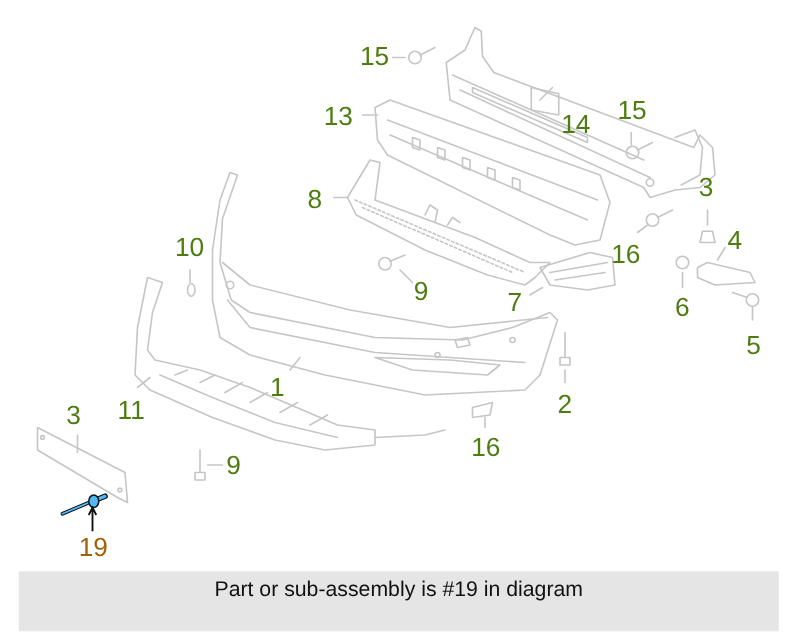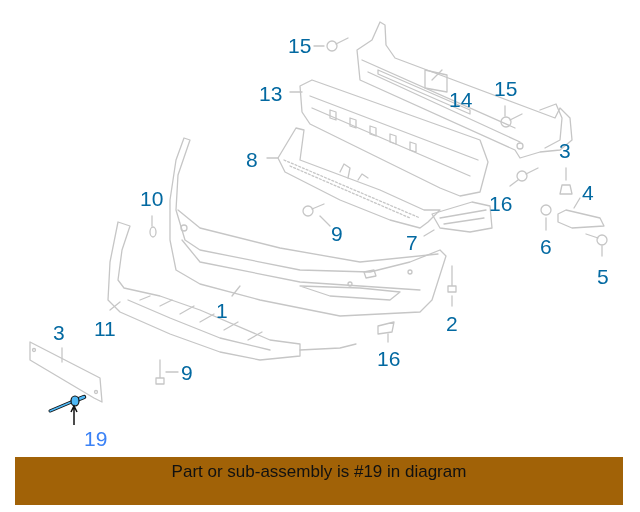--- a/index.html
+++ b/index.html
@@ -1,22 +1,22 @@
 <!DOCTYPE html>
 <html><head>
   <meta charset="utf-8">
   <style>
     html, body { margin: 0; padding: 0; background: #ffffff; }
     body { width: 640px; height: 512px; position: relative; overflow: hidden; font-family: "Liberation Sans", sans-serif; }
     #diagram { position: absolute; left: 0; top: 0; width: 640px; height: 512px; }
-    .callout { position: absolute; font-family: "Liberation Sans", sans-serif; font-size: 21px; color: #0369a1; line-height: 1; }
-    .callout.active { color: #3b82f6; margin-left: 21px; }
+    .callout { position: absolute; font-family: "Liberation Sans", sans-serif; font-size: 21px; color: #4d7c0f; line-height: 1; }
+    .callout.active { color: #a16207; }
     .banner {
       position: absolute; left: 15px; top: 457px; width: 608px; height: 48px;
-      background: #a16207; text-align: center; color: #111111;
+      background: #e5e5e5; text-align: center; color: #111111;
       font-family: "Liberation Sans", sans-serif; font-size: 17px; line-height: 19px;
       padding-top: 5px; box-sizing: border-box;
     }
     .banner div { white-space: nowrap; }
   </style>
 </head>
 <body>
 
 <svg id="diagram" viewBox="0 0 640 512" xmlns="http://www.w3.org/2000/svg">
   <g fill="none" stroke="#c6c6c6" stroke-width="1.3" stroke-linejoin="round" stroke-linecap="round">

